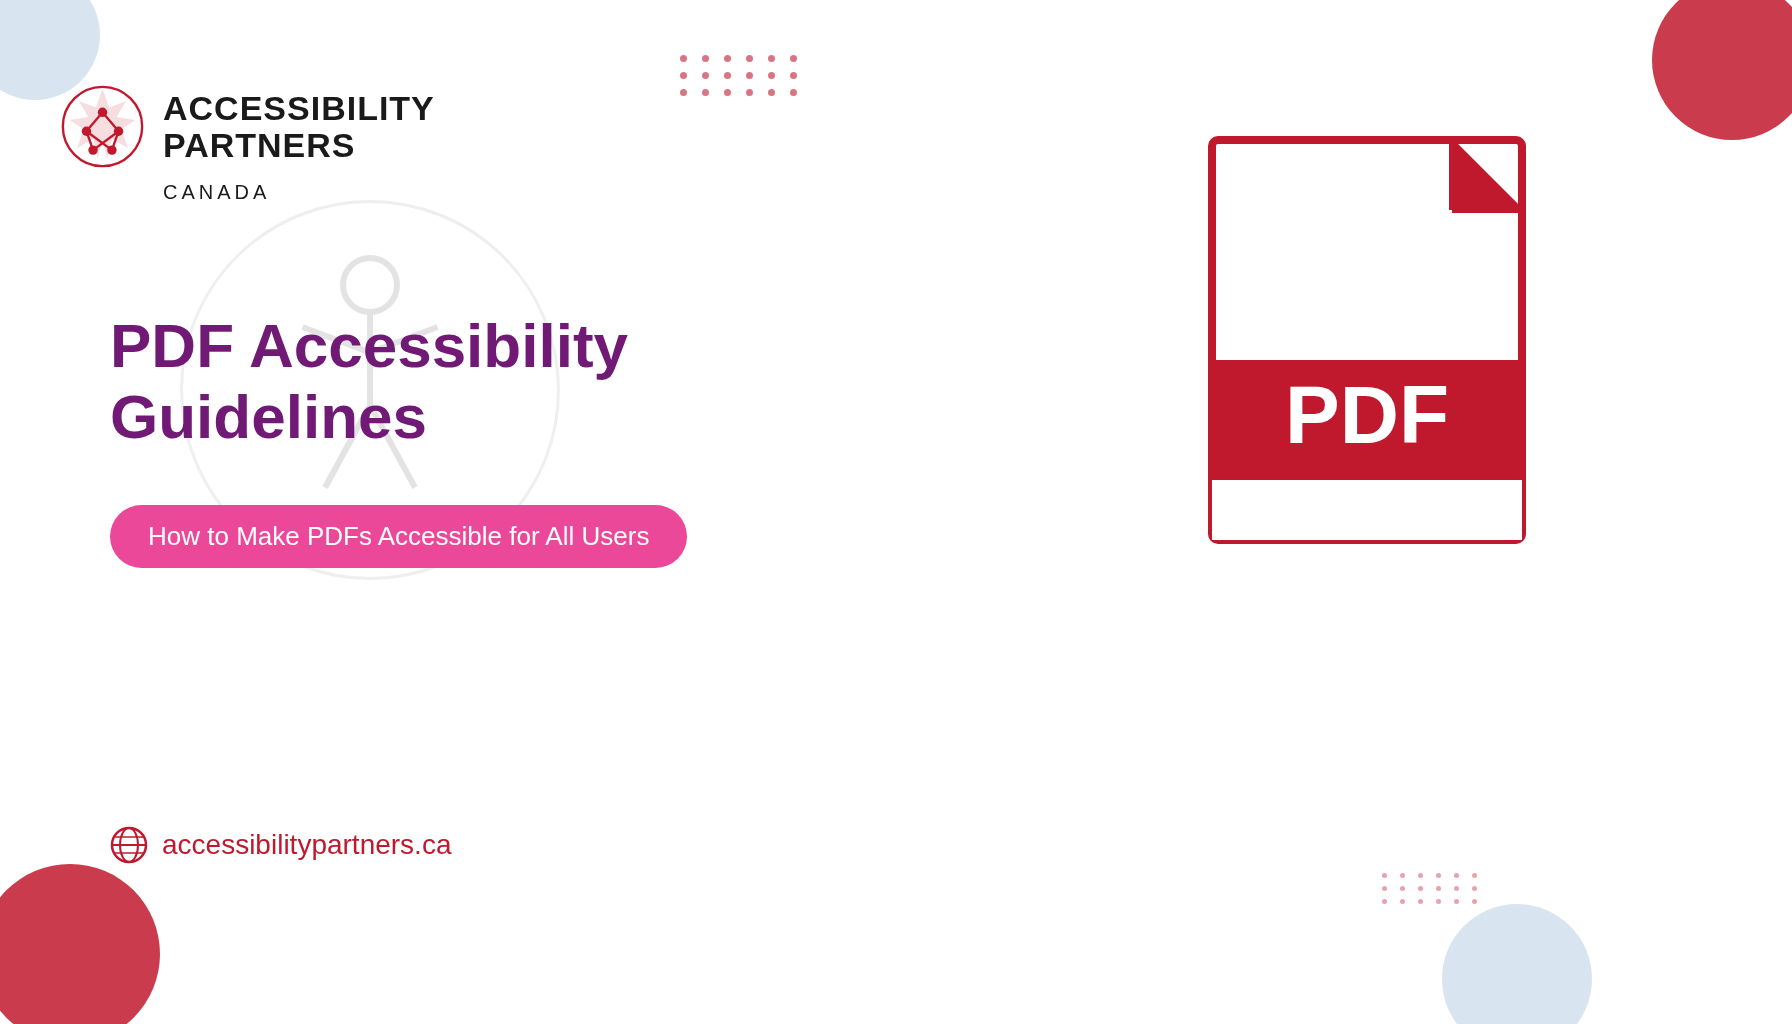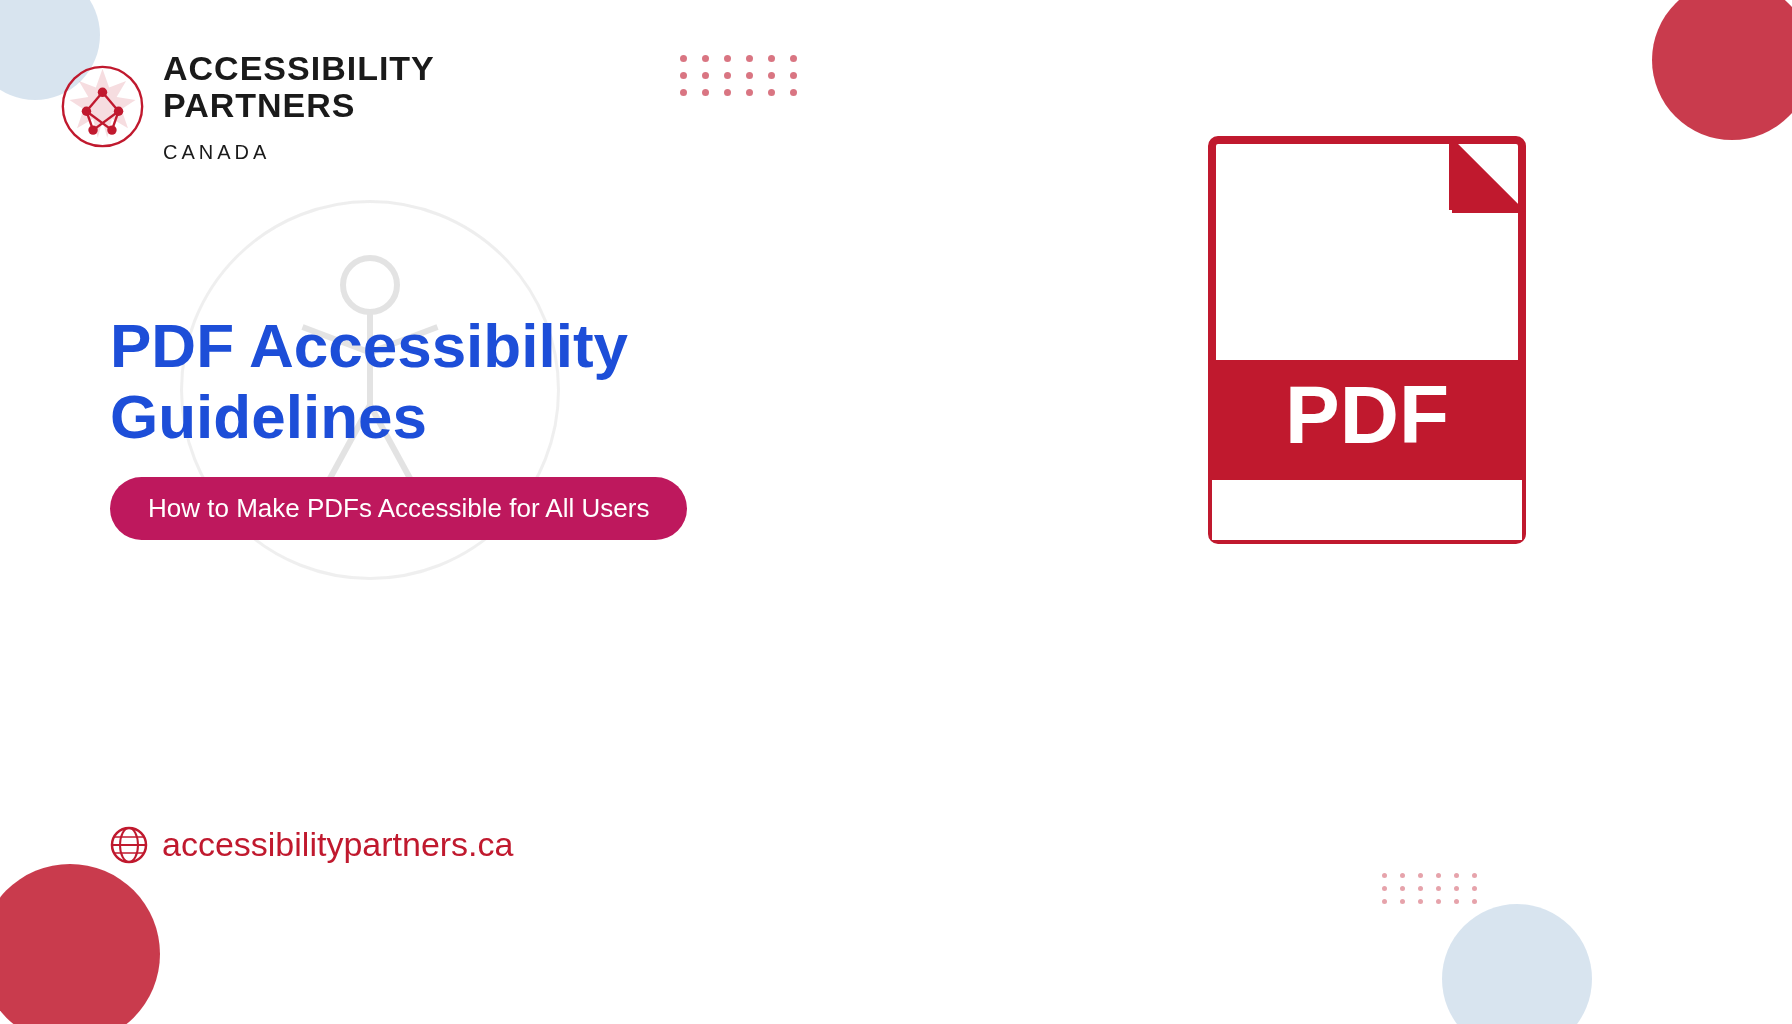--- a/index.html
+++ b/index.html
@@ -113,20 +113,21 @@
       display: flex;
       flex-direction: column;
     }
 
     .logo-text-main {
       font-size: 34px;
       font-weight: 900;
       color: #1a1a1a;
       line-height: 1.1;
       letter-spacing: 1px;
+      margin-top: 40px;
     }
 
     .logo-text-sub {
       font-size: 20px;
       font-weight: 400;
       color: #1a1a1a;
       letter-spacing: 4px;
       margin-top: 16px;
     }
 
@@ -149,28 +150,28 @@
     .main-content {
       position: absolute;
       top: 310px;
       left: 110px;
       max-width: 720px;
     }
 
     .main-title {
       font-size: 62px;
       font-weight: 900;
-      color: #1d4ed8;
+      color: #701a75;
       line-height: 1.15;
-      margin-bottom: 24px;
+      margin-bottom: 52px;
     }
 
     .subtitle-badge {
       display: inline-block;
-      background: #be185d;
+      background: #ec4899;
       color: #ffffff;
       font-size: 26px;
       font-weight: 500;
       padding: 16px 38px;
       border-radius: 50px;
       text-align: right;
     }
 
     
     .website-url {
@@ -182,21 +183,21 @@
       gap: 14px;
     }
 
     .globe-icon {
       width: 38px;
       height: 38px;
       color: #c0192e;
     }
 
     .url-text {
-      font-size: 34px;
+      font-size: 28px;
       font-weight: 400;
       color: #c0192e;
     }
 
     
     .pdf-icon-container {
       position: absolute;
       top: 130px;
       right: 170px;
       width: 420px;

